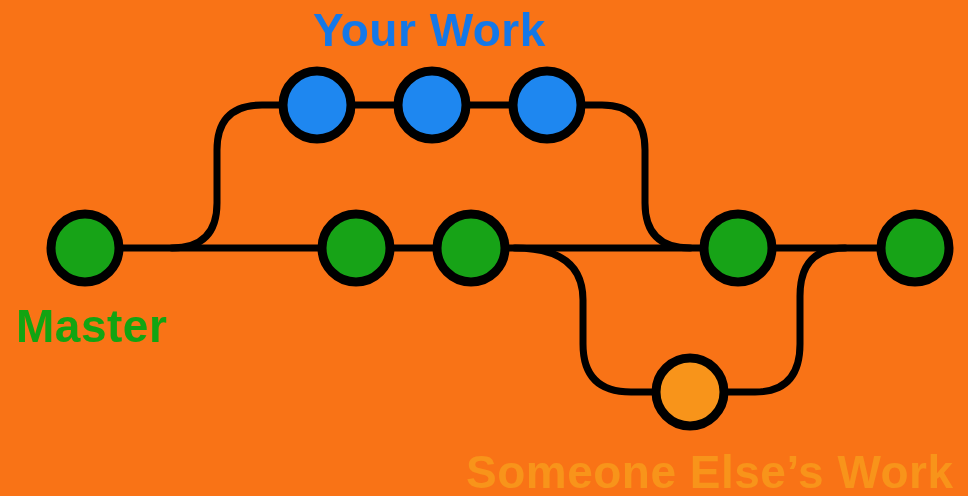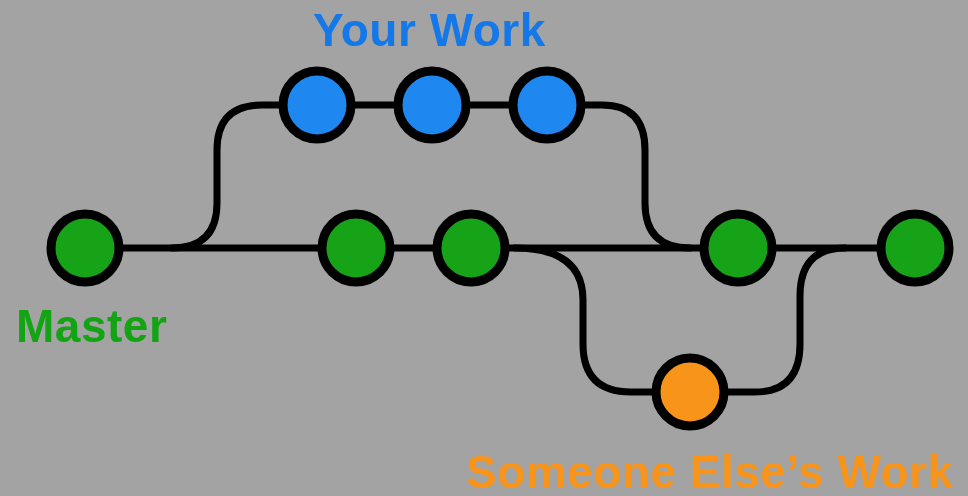--- a/index.html
+++ b/index.html
@@ -4,21 +4,21 @@
 <style>
   html, body {
     margin: 0;
     padding: 0;
     background: #ffffff;
   }
   .stage {
     position: relative;
     width: 968px;
     height: 496px;
-    background: #a3a3a3;
+    background: #f97316;
     overflow: hidden;
   }
   svg {
     display: block;
     width: 968px;
     height: 496px;
   }
   .label {
     font-family: "Liberation Sans", "DejaVu Sans", sans-serif;
     font-weight: 700;

